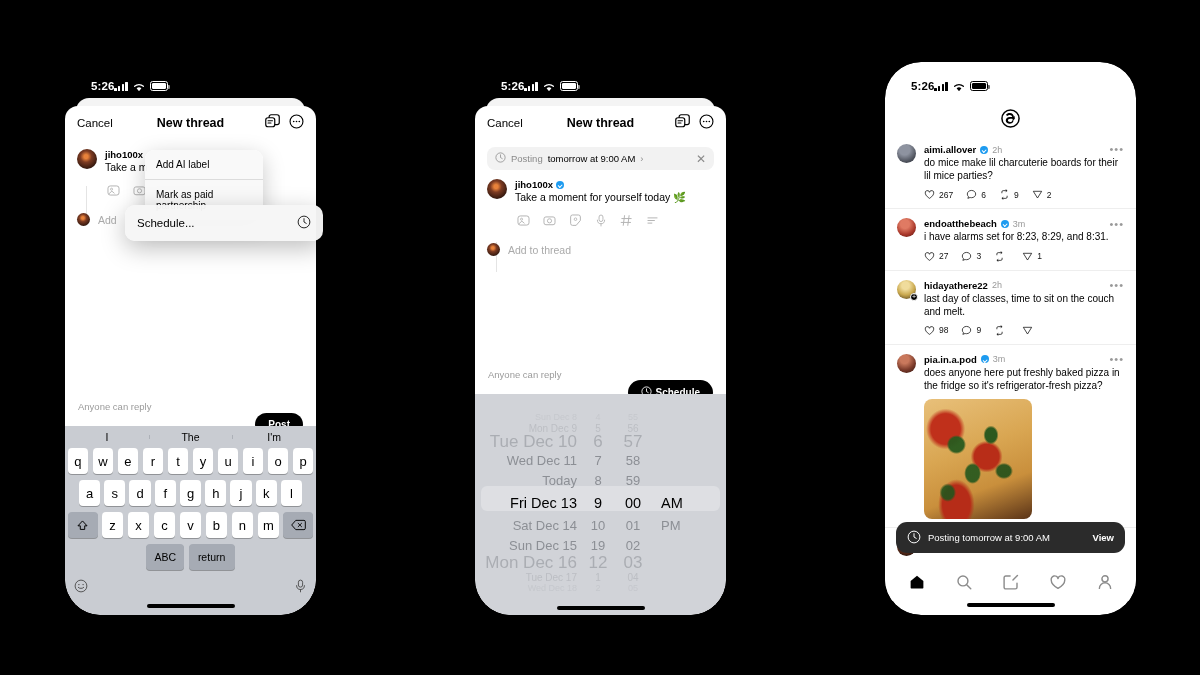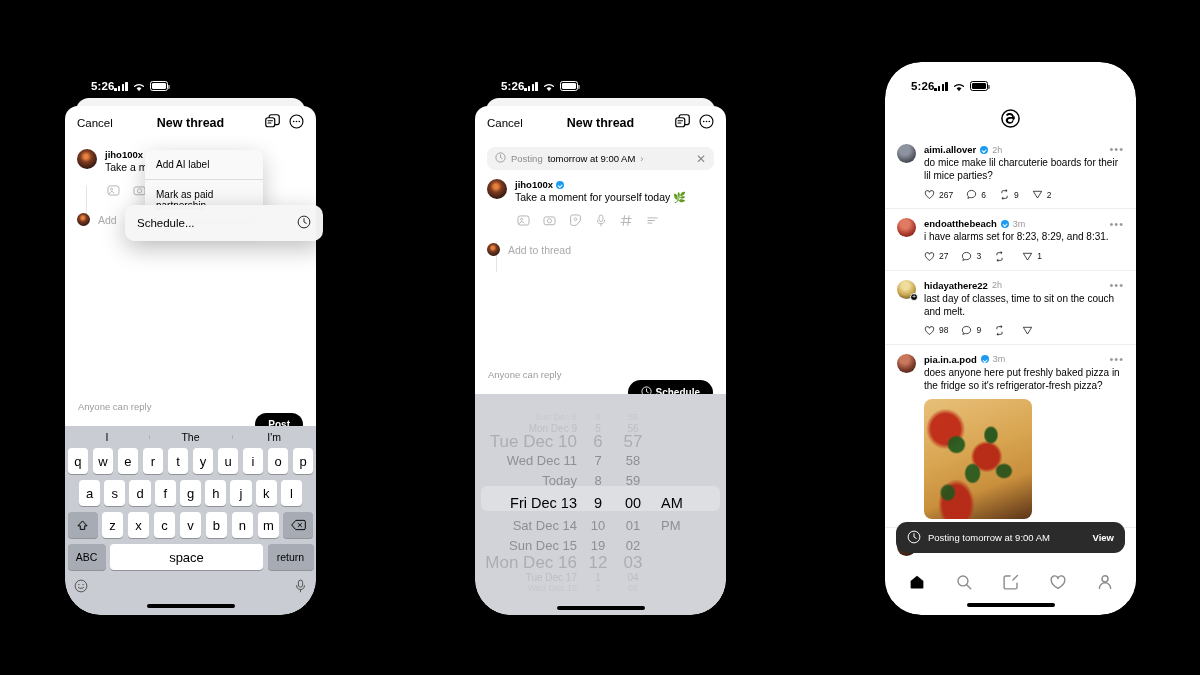--- a/index.html
+++ b/index.html
@@ -363,21 +363,20 @@
           <span class="key">m</span>
           <span class="key wide">
             <svg width="15" height="12" viewBox="0 0 22 16">
                   <path d="M7 1.2h12a2 2 0 0 1 2 2v9.6a2 2 0 0 1-2 2H7L1 8Z" fill="none" stroke="#000" stroke-width="1.4" stroke-linejoin="round"></path>
                   <path d="M10.5 5.5l5 5M15.5 5.5l-5 5" stroke="#000" stroke-width="1.3" stroke-linecap="round"></path>
                 </svg>
           </span>
         </div>
         <div class="kb-row r4">
           <span class="key abc">ABC</span>
-          <span class="key space">space</span>
           <span class="key ret">return</span>
         </div>
         <div class="kb-bottom">
           <span>
             <svg width="14" height="14" viewBox="0 0 20 20">
                   <circle cx="10" cy="10" r="8.4" fill="none" stroke="#4a4a4a" stroke-width="1.3"></circle>
                   <circle cx="7" cy="8" r="1" fill="#4a4a4a"></circle>
                   <circle cx="13" cy="8" r="1" fill="#4a4a4a"></circle>
                   <path d="M6 12c1.2 2 6.8 2 8 0" fill="none" stroke="#4a4a4a" stroke-width="1.3" stroke-linecap="round"></path>
                 </svg>

